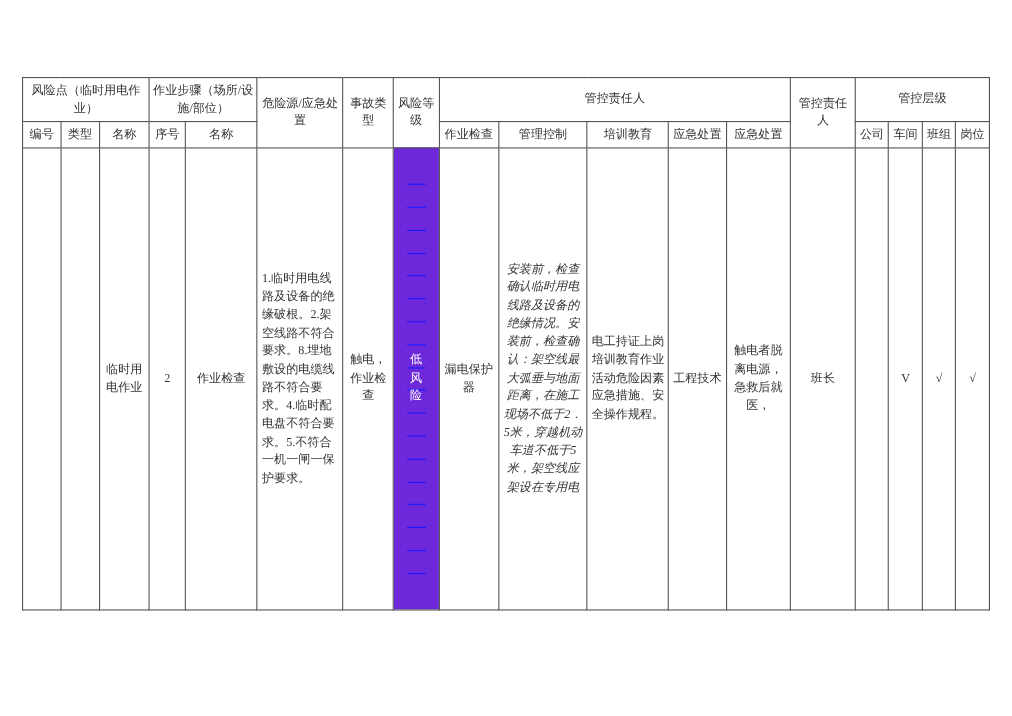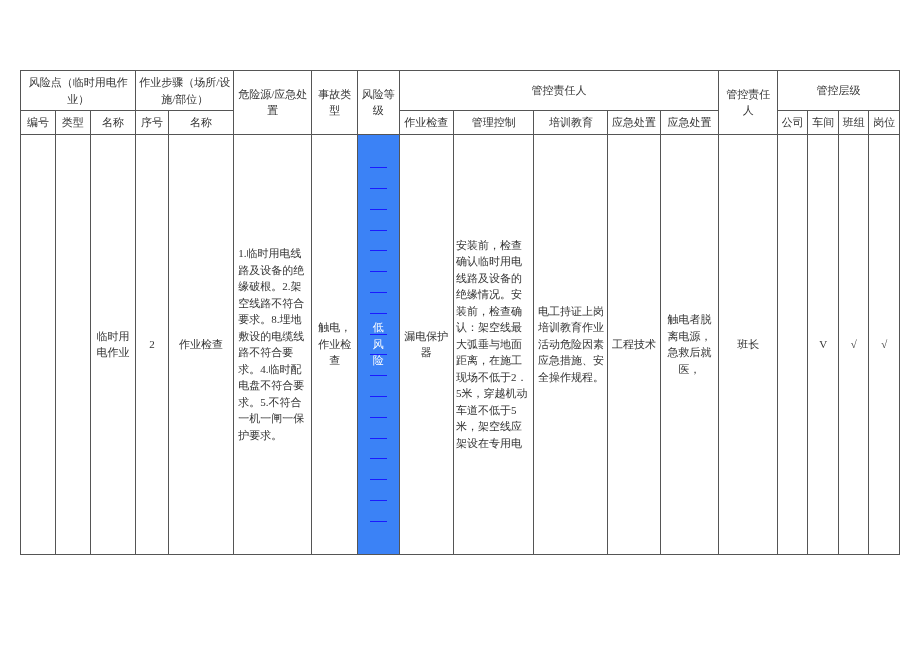--- a/index.html
+++ b/index.html
@@ -27,38 +27,38 @@
       vertical-align: middle;
       word-break: break-all;
       line-height: 1.5;
       font-weight: normal;
     }
     .tall-cell {
       height: 420px;
       vertical-align: middle;
     }
     .risk-cell {
-      background: #3b82f6;
+      background: #6d28d9;
       color: #ffffff;
       padding: 12px;
     }
     .risk-cell .stripe {
       border-top: 1px solid #1a1aff;
       height: 22px;
     }
     .risk-cell .stripe:first-child { border-top: none; }
     .risk-text {
       position: relative;
       display: flex;
       align-items: center;
       justify-content: center;
       height: 100%;
     }
     .hazard-text { text-align: left; padding: 4px 4px; }
-    .mgmt-text { text-align: left; padding: 4px 2px; }
+    .mgmt-text { text-align: center; padding: 4px 2px; font-style: italic; }
   </style>
 </head>
 <body>
 
 <div class="table-wrap">
 <table>
   <colgroup>
     <col style="width:32px">
     <col style="width:32px">
     <col style="width:42px">

